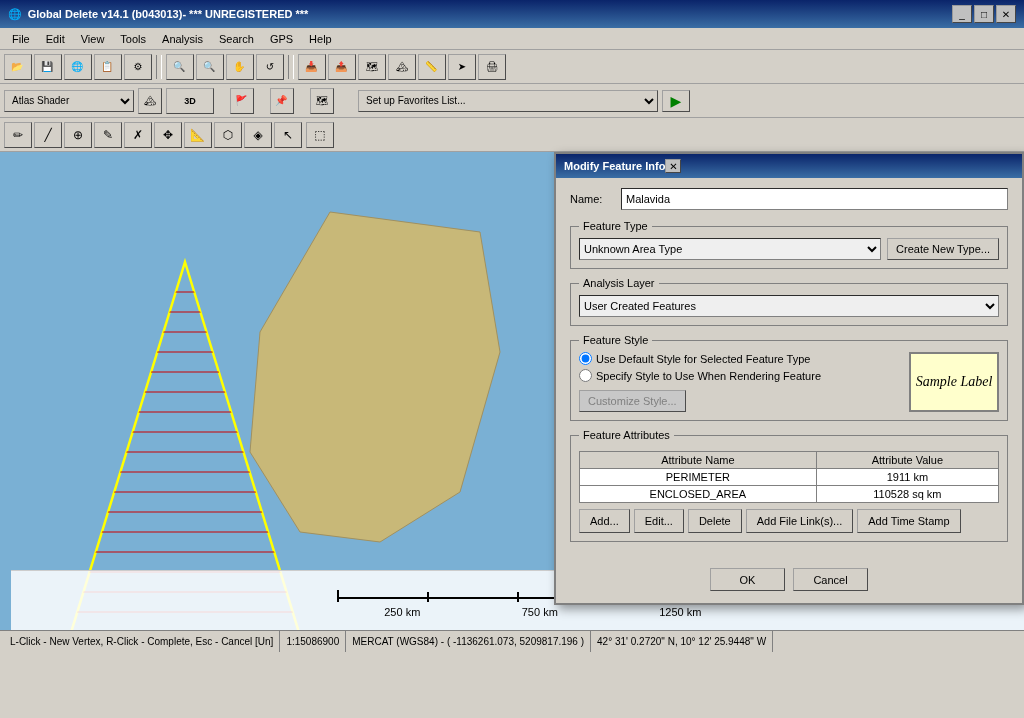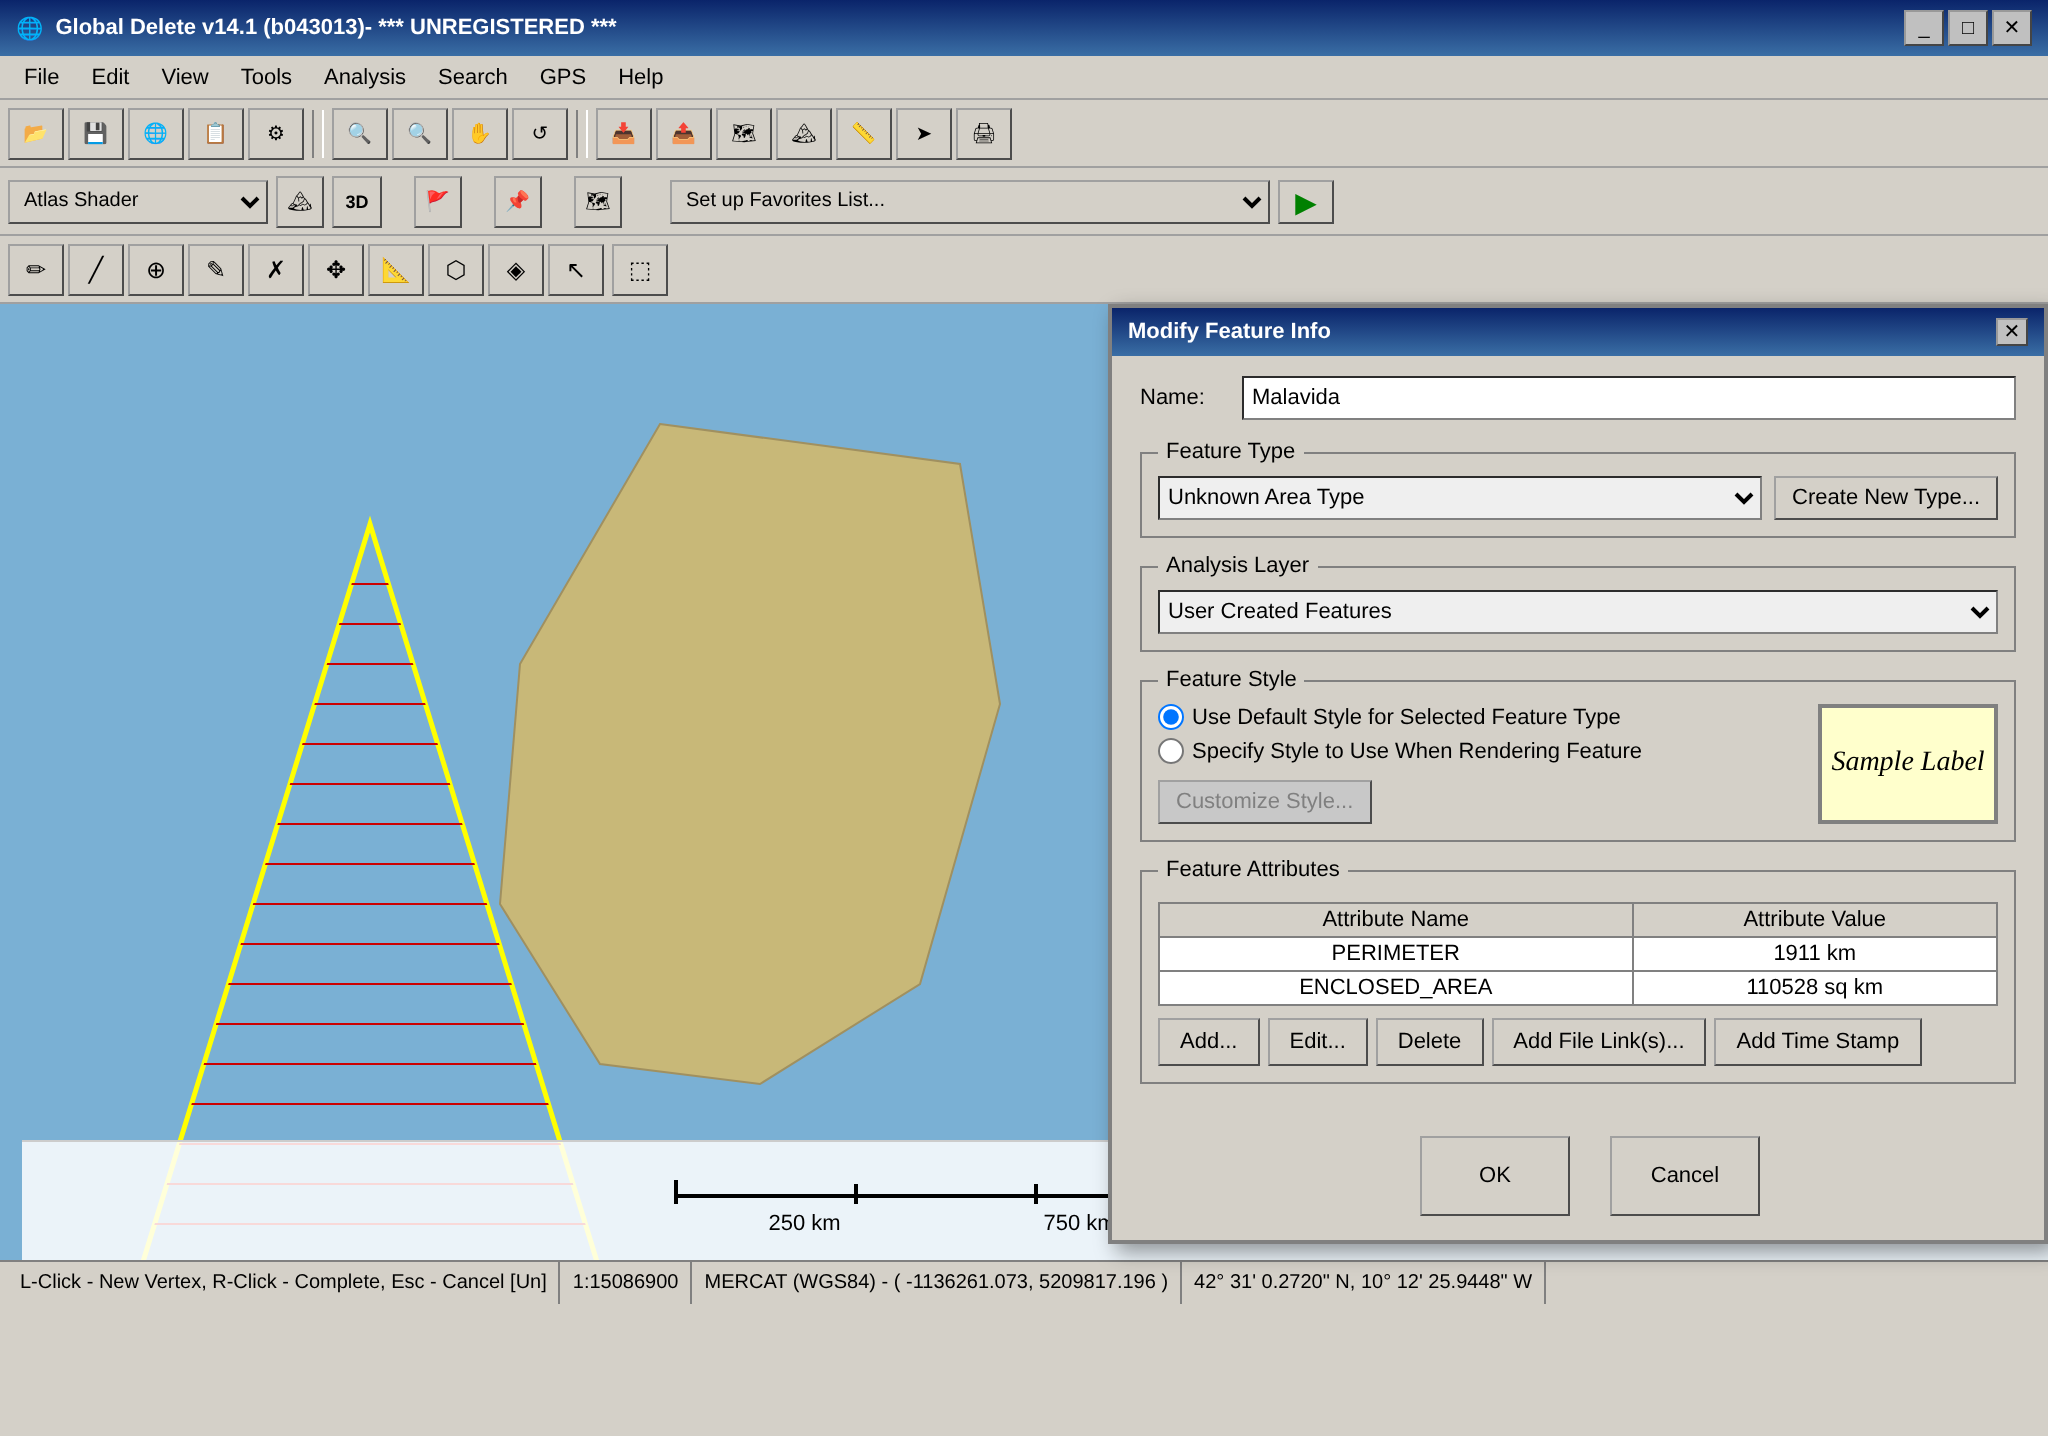--- a/index.html
+++ b/index.html
@@ -174,21 +174,21 @@
       box-shadow: 4px 4px 10px rgba(0,0,0,0.4);
       z-index: 100;
     }
     #dialog-titlebar {
       background: linear-gradient(to bottom, #0a246a, #3a6ea5);
       color: white;
       height: 24px;
       display: flex;
       align-items: center;
       padding: 0 8px;
-      justify-content: space-between;
+      justify-content: flex-start;
       font-size: 11px;
       font-weight: bold;
     }
     #dialog-titlebar .dialog-close {
       width: 16px; height: 14px;
       background: #c0c0c0;
       border: 1px outset #999;
       cursor: pointer;
       font-size: 10px;
       display: flex; align-items: center; justify-content: center;
@@ -323,26 +323,25 @@
 
     
     .dialog-footer {
       display: flex;
       justify-content: center;
       gap: 8px;
       padding: 8px 14px 12px 14px;
     }
     .dialog-footer button {
       width: 75px;
-      height: 40px;
-      font-size: 11px;
-      background: #d4d0c8;
-      border: 1px outset #a0a0a0;
-      cursor: pointer;
-      margin-left: 12px;
+      height: 23px;
+      font-size: 11px;
+      background: #d4d0c8;
+      border: 1px outset #a0a0a0;
+      cursor: pointer;
     }
 
     
     .tb-icon-btn {
       width: 28px;
       height: 26px;
       background: #d4d0c8;
       border: 1px outset #a0a0a0;
       cursor: pointer;
       display: flex;
@@ -397,21 +396,21 @@
   <button class="tb-icon-btn">➤</button>
   <button class="tb-icon-btn">🖨</button>
 </div>
 
 <div class="toolbar" style="gap:16px;">
   <div id="toolbar-shader">
     <select id="shader-select">
       <option>Atlas Shader</option>
     </select>
     <button class="tb-icon-btn" style="width:24px;">🏔</button>
-    <button class="tb-icon-btn" style="width:25px; font-size:9px; font-weight:bold;">3D</button>
+    <button class="tb-icon-btn" style="width:48px; font-size:9px; font-weight:bold;">3D</button>
   </div>
   <button class="tb-icon-btn" style="width:24px;">🚩</button>
   <button class="tb-icon-btn" style="width:24px;">📌</button>
   <button class="tb-icon-btn" style="width:24px;">🗺</button>
   <div id="favorites-section">
     <select id="favorites-combo">
       <option>Set up Favorites List...</option>
     </select>
     <button id="play-btn">▶</button>
   </div>

